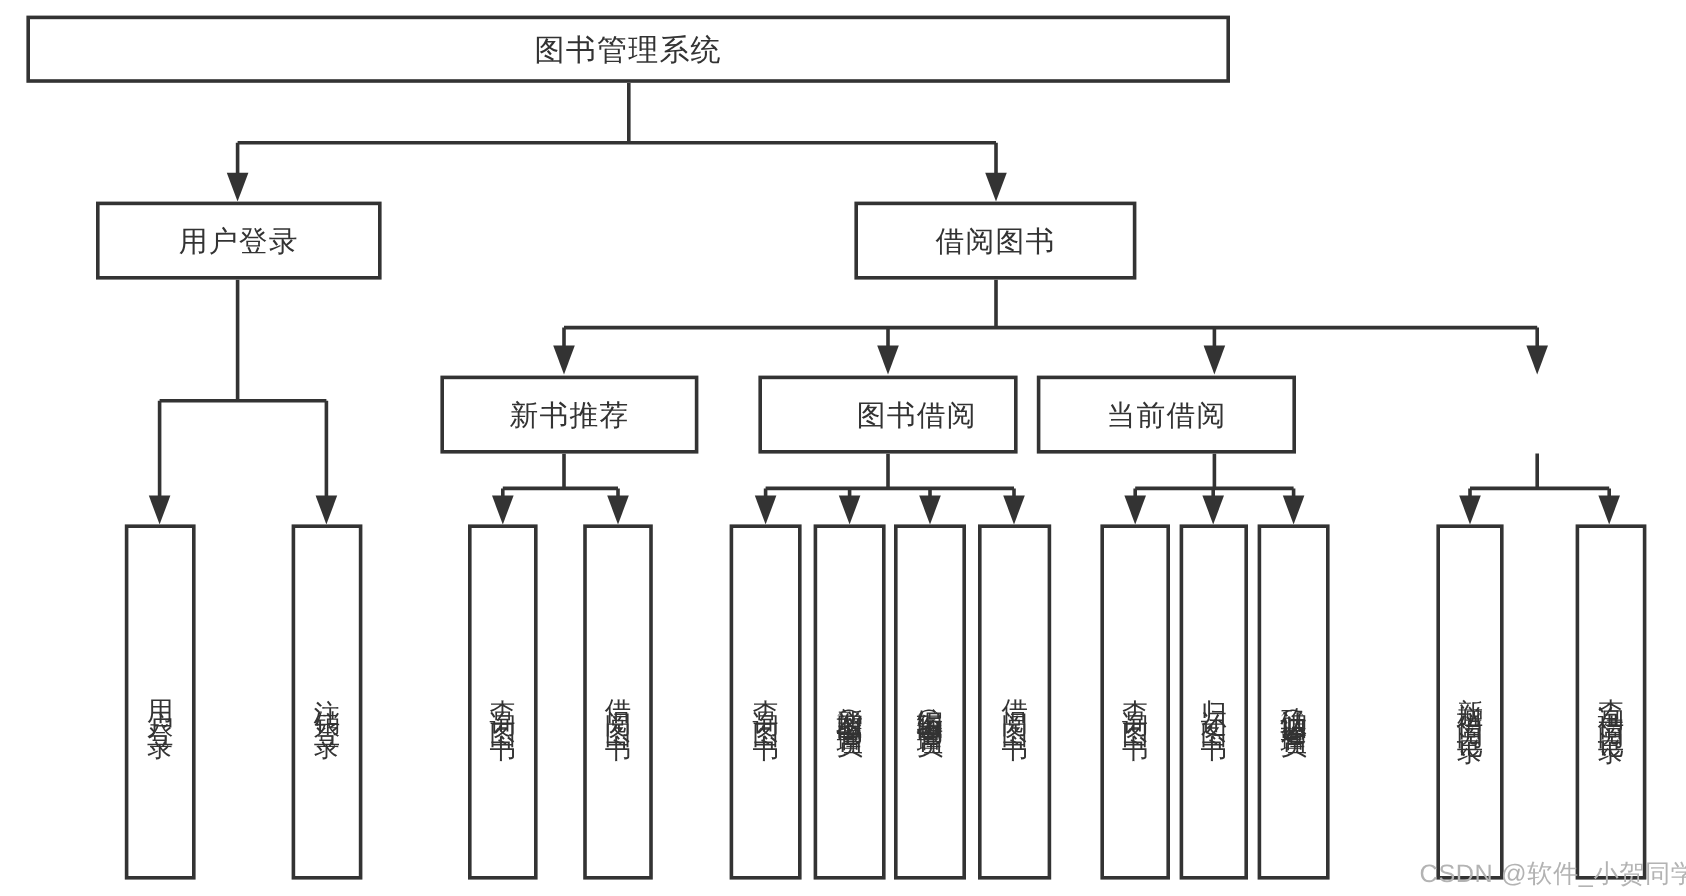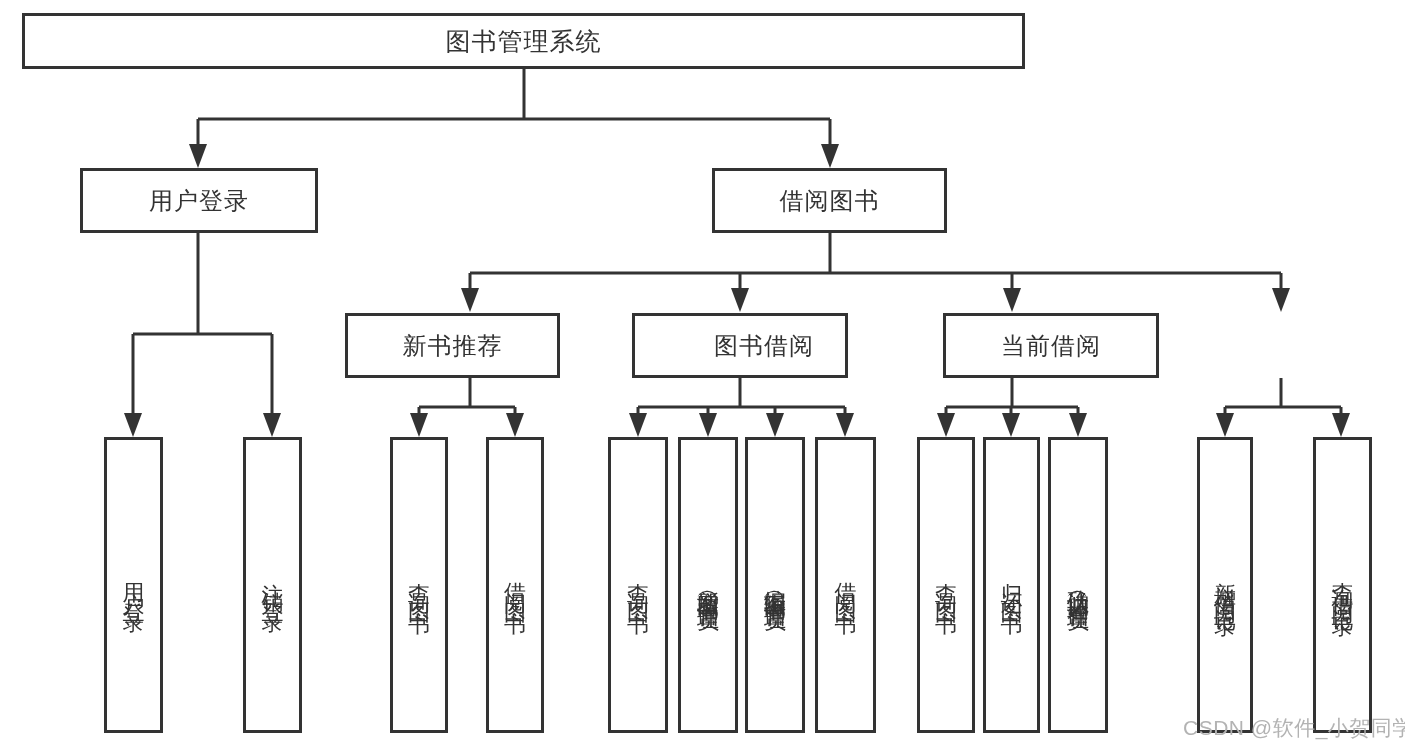--- a/index.html
+++ b/index.html
@@ -35,23 +35,23 @@
     color: var(--text);
     font-size: 24px;
     letter-spacing: 1px;
     z-index: 2;
     white-space: nowrap;
   }
   .lvl-root { left: 22px; top: 13px; width: 1003px; height: 56px; font-size: 25px; }
   .lvl2-a  { left: 80px;  top: 168px; width: 238px; height: 65px; }
   .lvl2-b  { left: 712px; top: 168px; width: 235px; height: 65px; }
   .lvl3    { top: 313px; height: 65px; }
-  .s0 { left: 345px;  width: 215px; }
+  .s0 { left: 367px;  width: 215px; }
   .s1 { left: 632px;  width: 216px; padding-left: 48px; }
-  .s2 { left: 943px;  width: 216px; }
+  .s2 { left: 864px;  width: 216px; }
   .s3 { left: 1172px; width: 216px; }
   .leaf {
     position: absolute;
     top: 437px;
     height: 296px;
     border: 3px solid var(--line);
     background: #ffffff;
     display: flex;
     align-items: center;
     justify-content: center;

